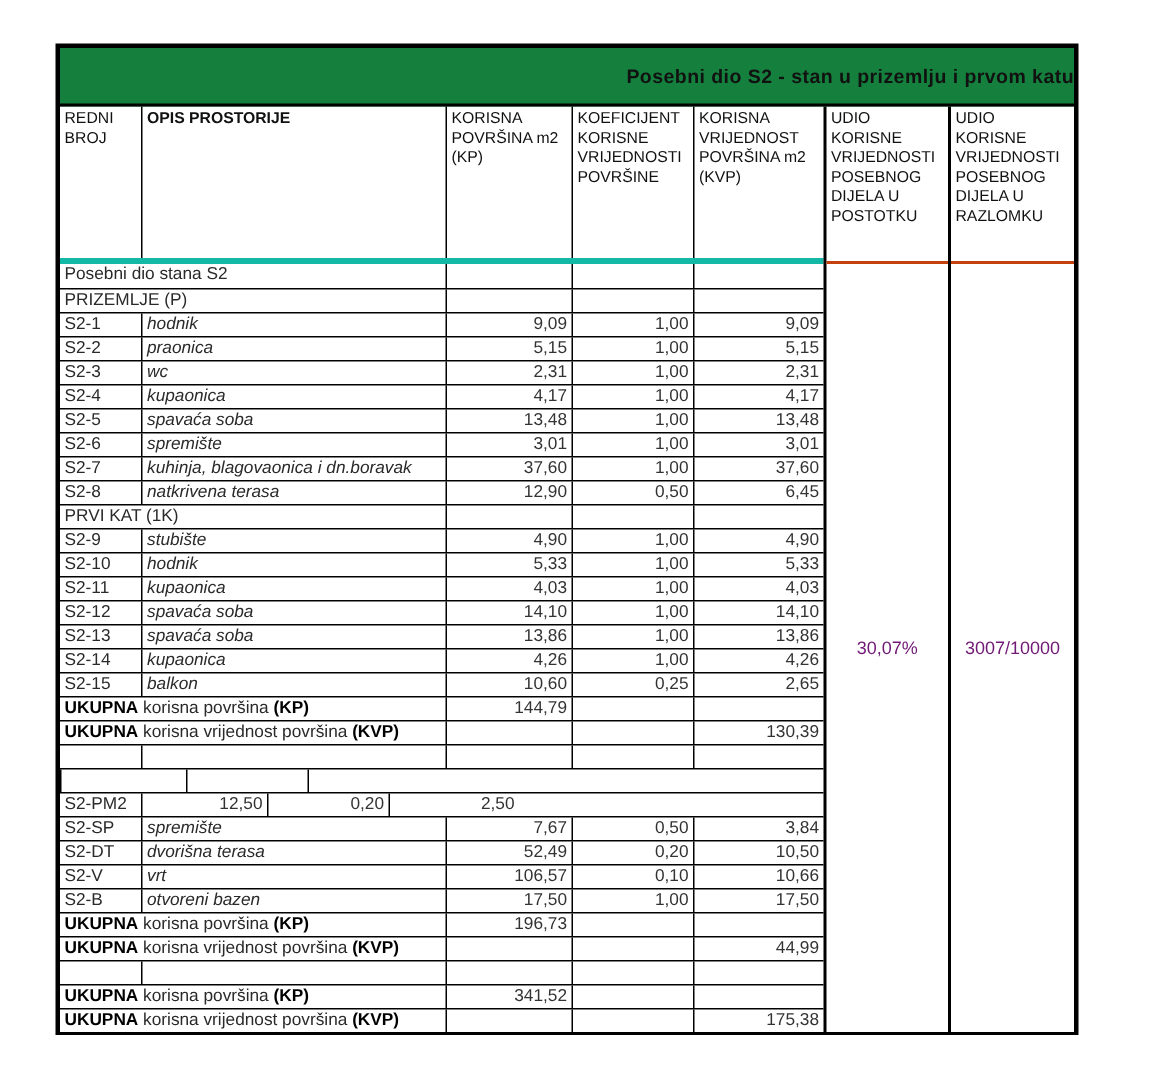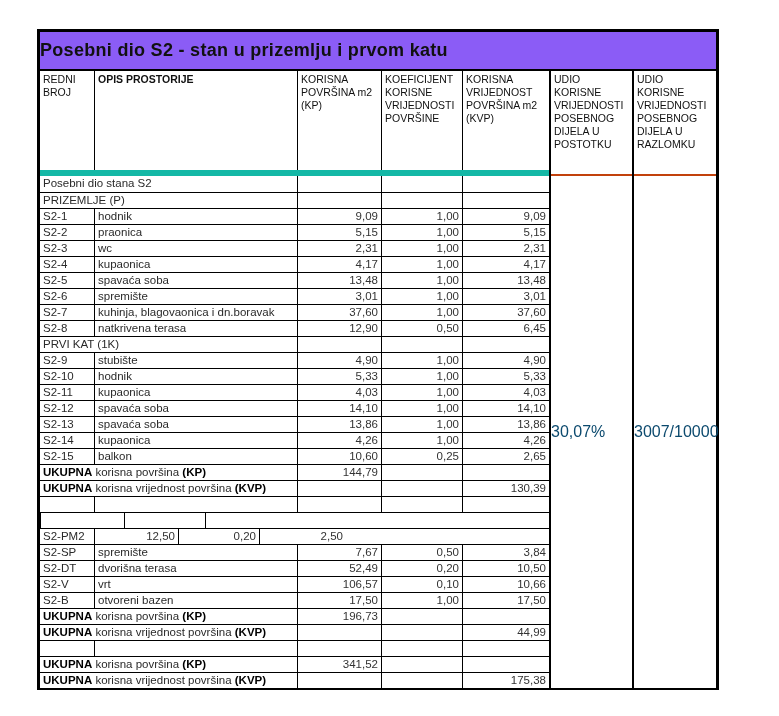--- a/index.html
+++ b/index.html
@@ -9,64 +9,64 @@
     color:#222;position:relative;overflow:hidden;
   }
   .sheet{
     position:absolute;left:37px;top:29px;width:682px;
     box-sizing:border-box;
     border:3px solid #000;border-bottom-width:2px;
     background:#fff;
   }
   .title-bar{
     height:37px;line-height:37px;
-    background:#8b5cf6;
+    background:#15803d;
     border-bottom:2px solid #000;
-    text-align:left;font-weight:bold;font-size:18px;color:#111;
+    text-align:right;font-weight:bold;font-size:13px;color:#111;
     letter-spacing:0.3px;
     overflow:hidden;white-space:nowrap;
   }
   .grid{display:flex;align-items:stretch;}
   .left-section{width:509px;}
-  .header-row{display:flex;height:105px;border-bottom:6px solid #14b8a6;box-sizing:border-box;}
+  .header-row{display:flex;height:105px;border-bottom:4px solid #14b8a6;box-sizing:border-box;}
   .hcell{
     box-sizing:border-box;padding:2px 3px;
     font-size:10.5px;line-height:13px;color:#111;
     white-space:pre-line;overflow:hidden;
   }
   .hcell + .hcell{border-left:1px solid #000;}
   .h1{width:54px;} .h2{width:203px;font-weight:bold;} .h3{width:84px;} .h4{width:81px;} .h5{width:87px;}
   #rows{width:509px;}
   .row{display:flex;height:16px;box-sizing:border-box;}
   .row + .row{border-top:1px solid #000;height:16px;}
   .cell{
     box-sizing:border-box;padding:0 3px;
     font-size:11.5px;line-height:15px;
     white-space:nowrap;overflow:hidden;color:#2a2a2a;
   }
-  .c1{width:54px;} .c2{width:203px;border-left:1px solid #000;}
+  .c1{width:54px;} .c2{width:203px;border-left:1px solid #000;font-style:italic;}
   .c12{width:257px;}
   .c3{width:84px;border-left:1px solid #000;}
   .c4{width:81px;border-left:1px solid #000;}
   .c5{width:87px;border-left:1px solid #000;}
   .num{text-align:right;color:#333;}
   .total-label b{font-weight:700;color:#000;}
   .udio-col{
     box-sizing:border-box;border-left:2px solid #000;
     display:flex;flex-direction:column;
   }
   .udio-1{width:83px;} .udio-2{width:84px;}
   .udio-header{
     height:105px;box-sizing:border-box;border-bottom:2px solid #c2410c;
     padding:2px 3px;font-size:10.5px;line-height:13px;color:#111;
     white-space:pre-line;overflow:hidden;
   }
   .udio-body{
-    flex:1;display:flex;align-items:center;
-    font-size:16px;color:#0c4a6e;
+    flex:1;display:flex;align-items:center;justify-content:center;
+    font-size:12px;color:#701a75;
   }
 </style>
 </head>
 <body>
 
 <div class="sheet">
   <div class="title-bar">
     <span>Posebni dio S2 - stan u prizemlju i prvom katu</span>
   </div>
   <div class="grid">

